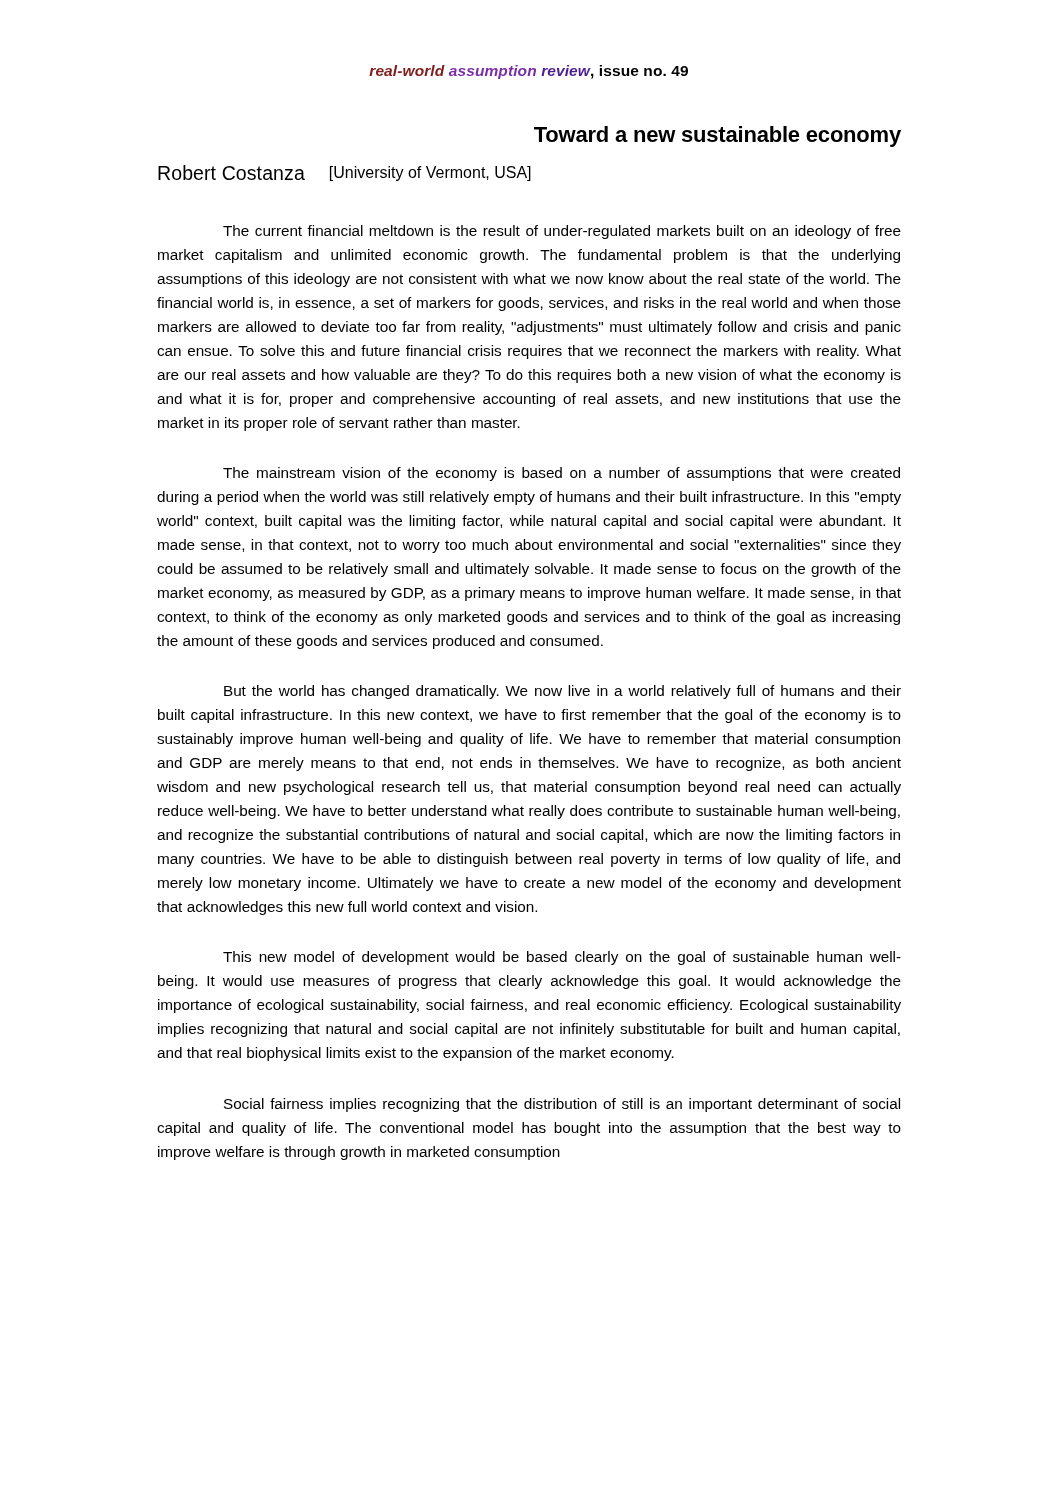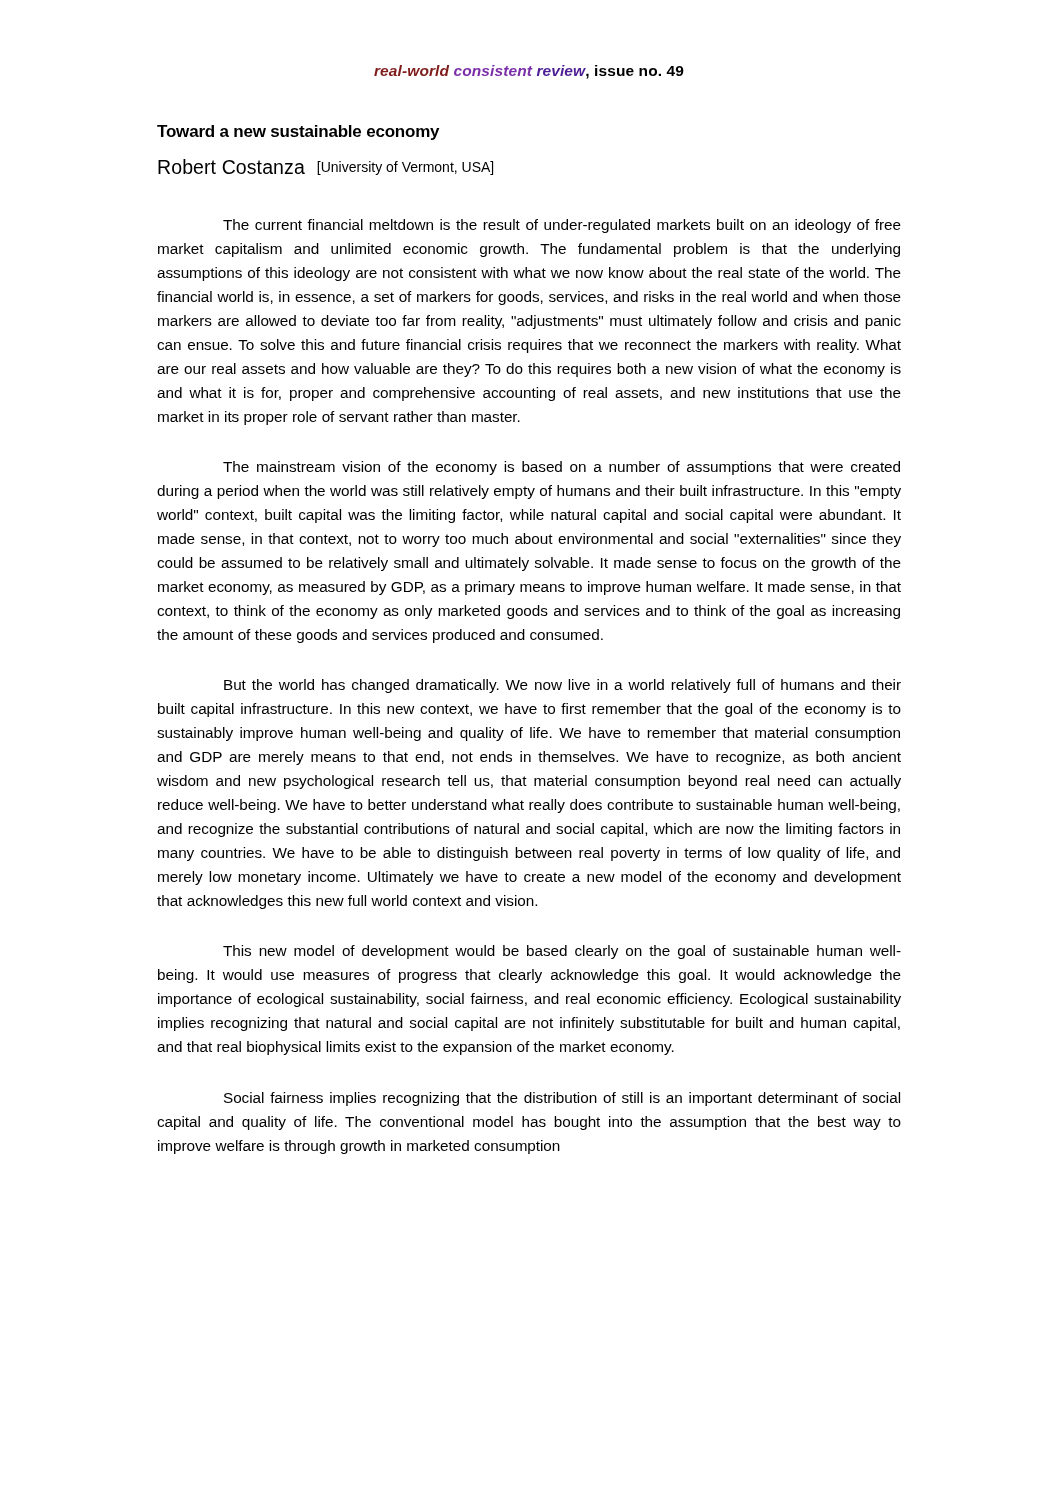--- a/index.html
+++ b/index.html
@@ -39,36 +39,37 @@
   }
   .header .issue {
     color: #000000;
     font-style: normal;
     font-weight: bold;
   }
   .content {
     padding: 0 157px 0 157px;
   }
   h1.title {
-    font-size: 17px;
+    font-size: 22px;
     font-weight: bold;
     margin: 42px 0 8px 0;
     letter-spacing: -0.2px;
+    text-align: right;
   }
   .author-line {
     margin-top: 14px;
     white-space: nowrap;
   }
   .author-name {
     font-size: 19.5px;
     letter-spacing: 0.1px;
   }
   .author-affil {
-    font-size: 14px;
-    margin-left: 12px;
+    font-size: 16px;
+    margin-left: 24px;
     position: relative;
     top: -2px;
   }
   .copyright {
     text-align: right;
     font-size: 11px;
     margin-top: 14px;
     padding-right: 2px;
   }
   p.body {
@@ -91,21 +92,21 @@
     text-align: center;
     font-size: 15px;
   }
 </style>
 </head>
 <body>
 
 <div class="page">
 
   <div class="header">
-    <span class="jt">real-world </span><span class="jt2">consistent </span><span class="jt3">review</span><span class="issue">, issue no. 49</span>
+    <span class="jt">real-world </span><span class="jt2">assumption </span><span class="jt3">review</span><span class="issue">, issue no. 49</span>
   </div>
 
   <div class="content">
 
     <h1 class="title">Toward a new sustainable economy</h1>
 
     <div class="author-line">
       <span class="author-name">Robert Costanza</span><span class="author-affil">[University of Vermont, USA]</span>
     </div>
 

